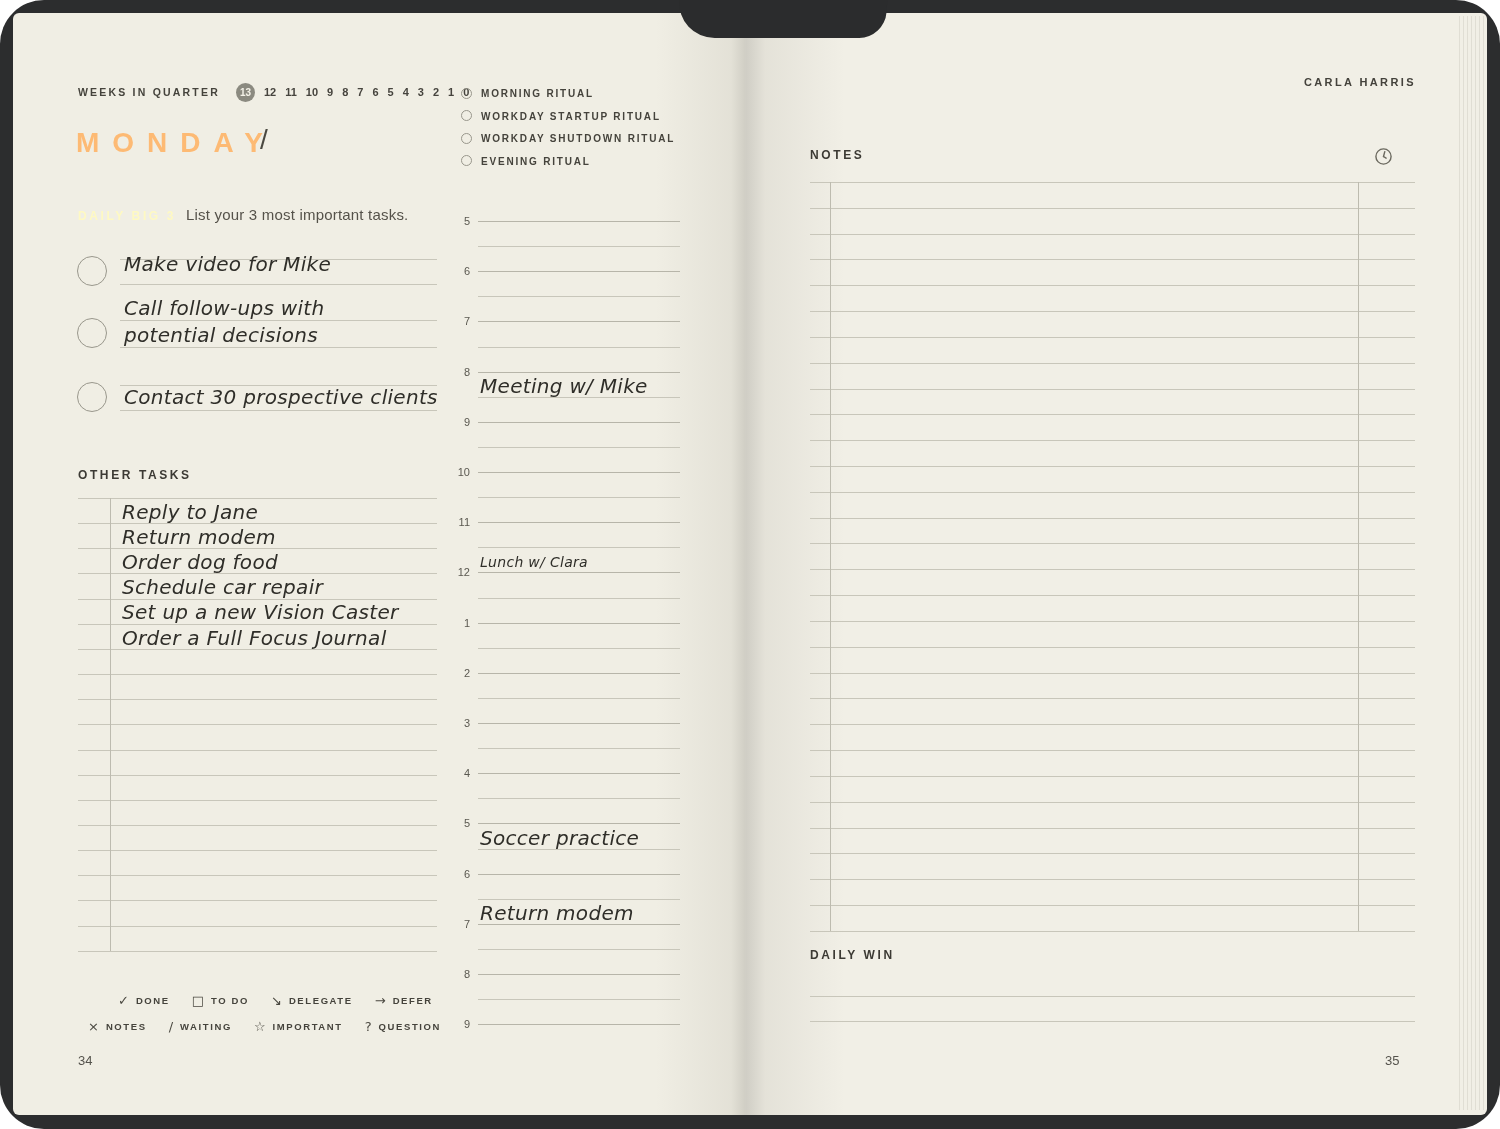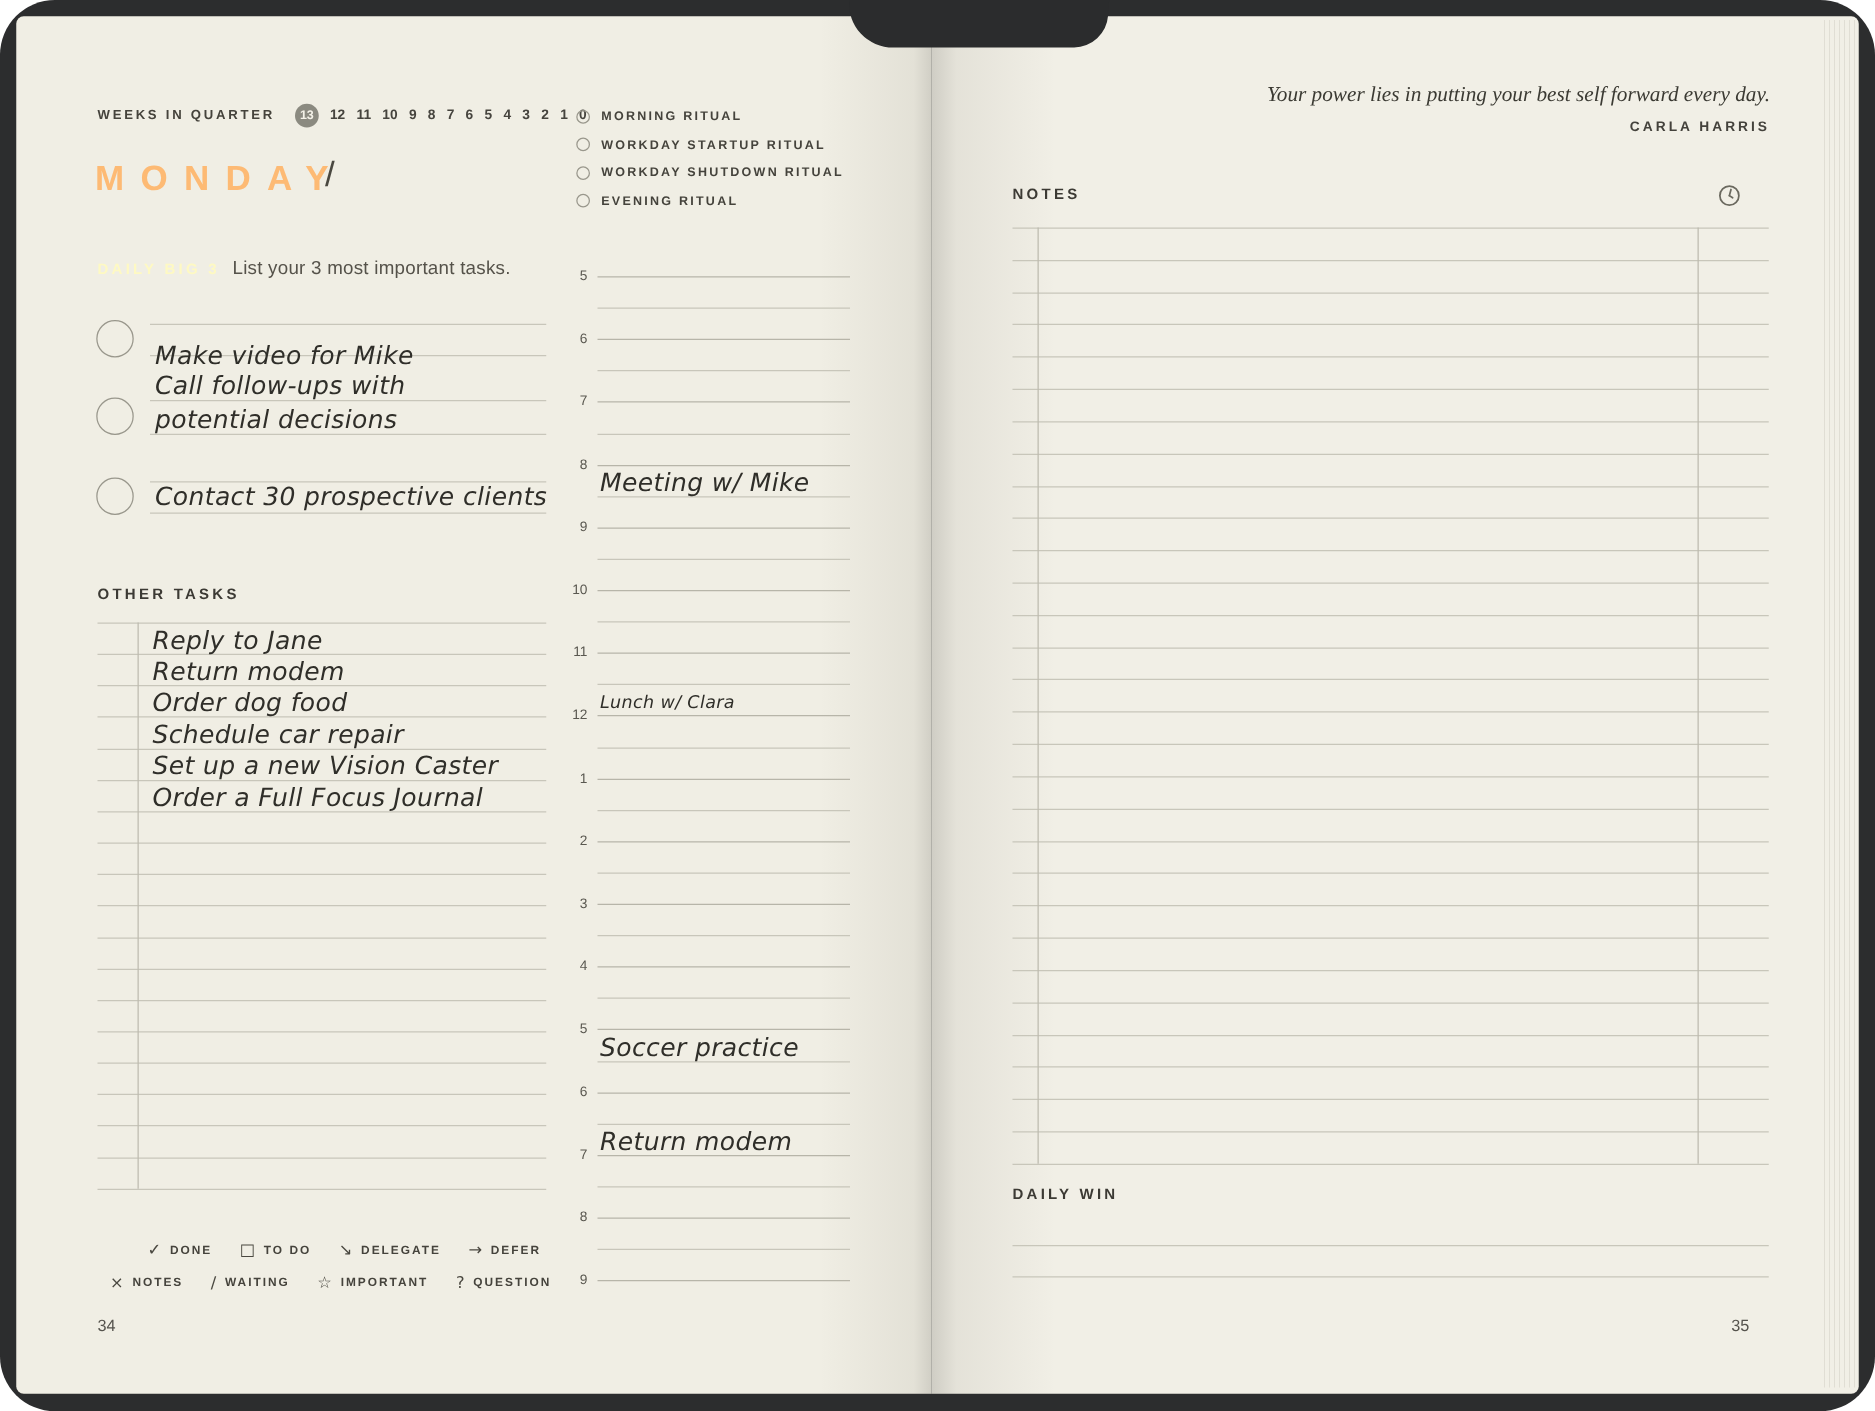--- a/index.html
+++ b/index.html
@@ -74,21 +74,20 @@
     <div class="day-title">MONDAY</div>
     <div class="day-slash">/</div>
     <div class="big3-head">
       <span class="h">DAILY BIG 3</span>
       <span class="s">List your 3 most important tasks.</span>
     </div>
     <div class="caps-head" style="left:78px;top:468px;">OTHER TASKS</div>
     <div class="pagenum" style="left:78px;top:1053px;">34</div>
 
     <div class="quote">
-      <div class="quote-text">Your power lies in putting your best self forward every day.</div>
       <div class="quote-author">CARLA HARRIS</div>
     </div>
     <div class="caps-head" style="left:810px;top:148px;">NOTES</div>
     <svg class="clock" width="19" height="19" viewBox="0 0 19 19">
       <circle cx="9.5" cy="9.5" r="7.6" fill="none" stroke="#6b695f" stroke-width="1.4"></circle>
       <line x1="9.5" y1="9.5" x2="10.8" y2="4.6" stroke="#6b695f" stroke-width="1.4" stroke-linecap="round"></line>
       <line x1="9.5" y1="9.5" x2="12.1" y2="11.2" stroke="#6b695f" stroke-width="1.4" stroke-linecap="round"></line>
     </svg>
     <div class="caps-head" style="left:810px;top:948px;">DAILY WIN</div>
     <div class="pagenum" style="left:1385px;top:1053px;">35</div>
@@ -96,21 +95,21 @@
       <div class="lbl-sm" style="left: 481px; top: 88px;">MORNING RITUAL</div>
       <div class="ring" style="left: 460.5px; top: 110px; width: 11px; height: 11px; border-width: 1.2px;"></div>
       <div class="lbl-sm" style="left: 481px; top: 110.5px;">WORKDAY STARTUP RITUAL</div>
       <div class="ring" style="left: 460.5px; top: 132.5px; width: 11px; height: 11px; border-width: 1.2px;"></div>
       <div class="lbl-sm" style="left: 481px; top: 133px;">WORKDAY SHUTDOWN RITUAL</div>
       <div class="ring" style="left: 460.5px; top: 155px; width: 11px; height: 11px; border-width: 1.2px;"></div>
       <div class="lbl-sm" style="left: 481px; top: 155.5px;">EVENING RITUAL</div>
       <div class="hl" style="left: 120px; top: 259px; width: 317px;"></div>
       <div class="hl" style="left: 120px; top: 284px; width: 317px;"></div>
       <div class="ring" style="left: 77px; top: 256px; width: 30px; height: 30px; border-width: 1.6px;"></div>
-      <div class="hand" style="left: 124px; top: 272px; font-size: 20px; line-height: 24px;">Make video for Mike</div>
+      <div class="hand" style="left: 124px; top: 252px; font-size: 20px; line-height: 24px;">Make video for Mike</div>
       <div class="hl" style="left: 120px; top: 320px; width: 317px;"></div>
       <div class="hl" style="left: 120px; top: 347px; width: 317px;"></div>
       <div class="ring" style="left: 77px; top: 318px; width: 30px; height: 30px; border-width: 1.6px;"></div>
       <div class="hand" style="left: 124px; top: 296px; font-size: 20px; line-height: 24px;">Call follow-ups with</div>
       <div class="hand" style="left: 124px; top: 323px; font-size: 20px; line-height: 24px;">potential decisions</div>
       <div class="hl" style="left: 120px; top: 385px; width: 317px;"></div>
       <div class="hl" style="left: 120px; top: 410px; width: 317px;"></div>
       <div class="ring" style="left: 77px; top: 382px; width: 30px; height: 30px; border-width: 1.6px;"></div>
       <div class="hand" style="left: 124px; top: 385px; font-size: 20px; line-height: 24px;">Contact 30 prospective clients</div>
       <div class="hl" style="left: 78px; top: 498px; width: 359px;"></div>

